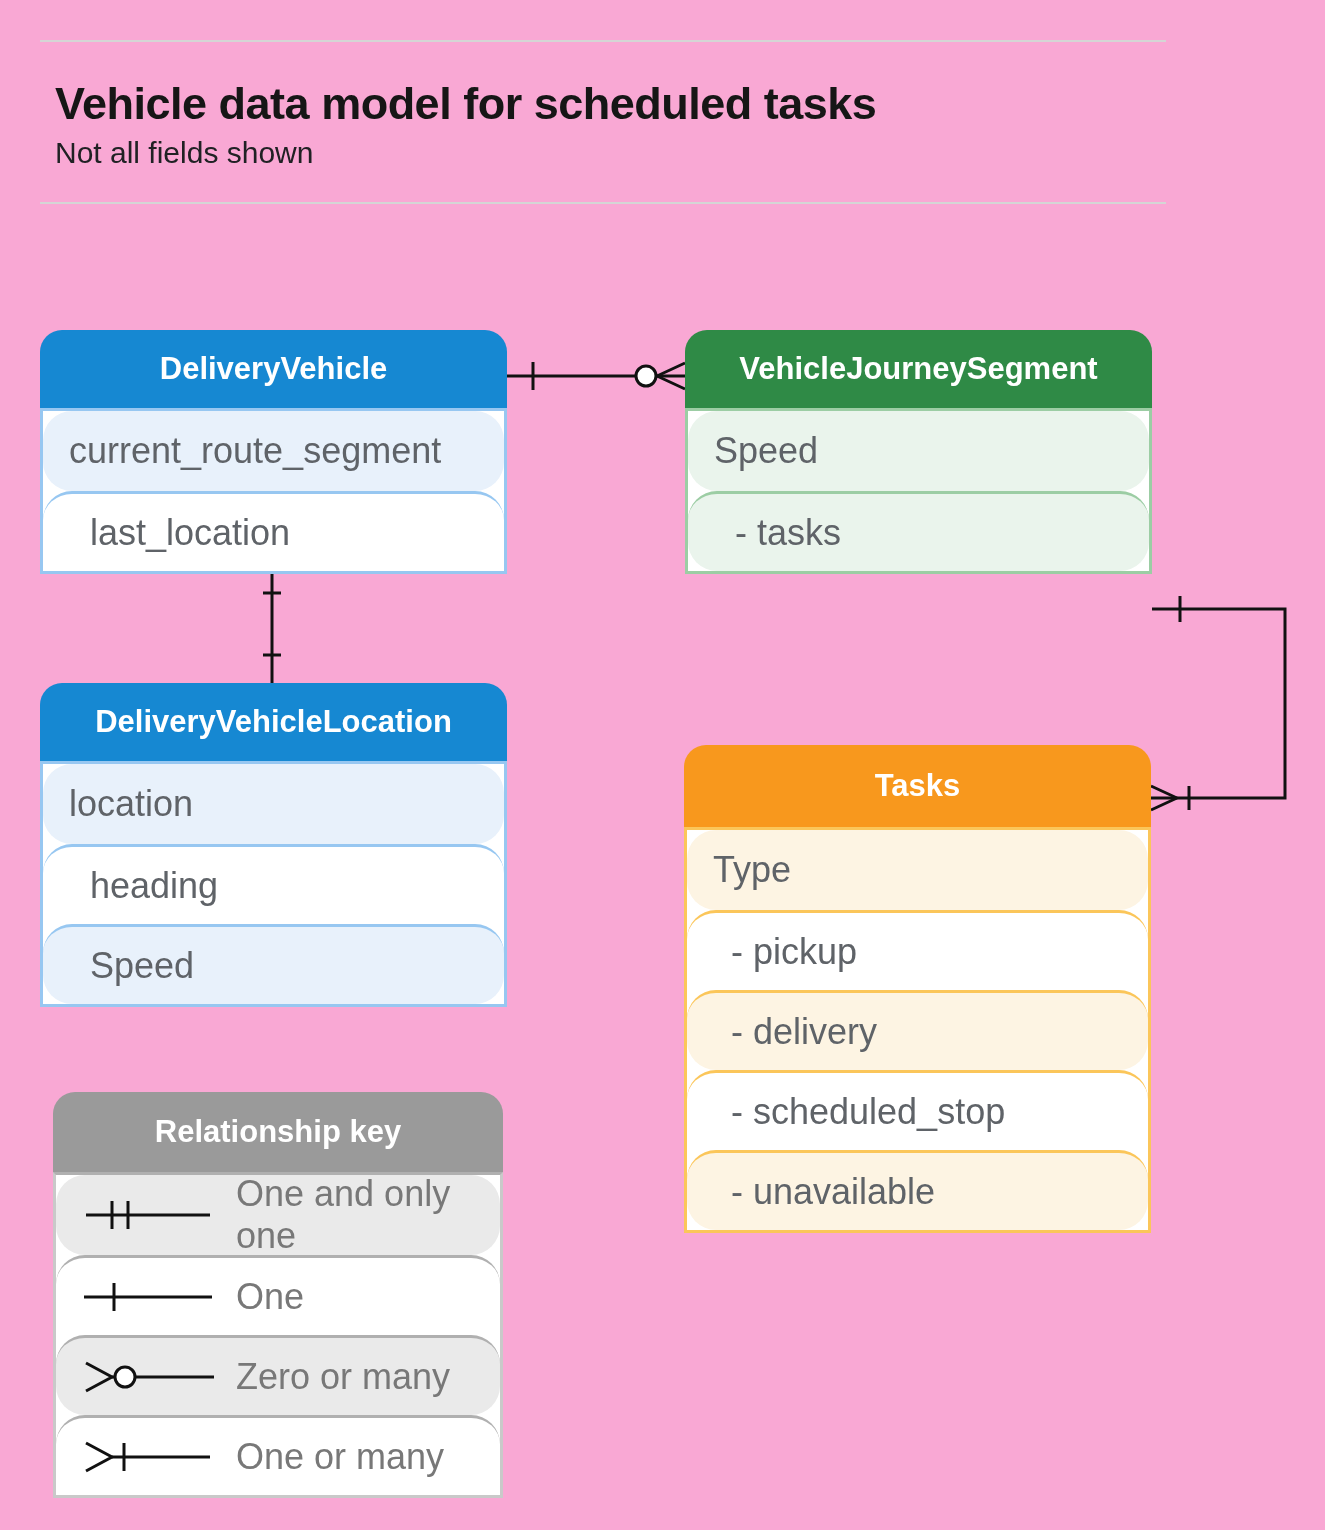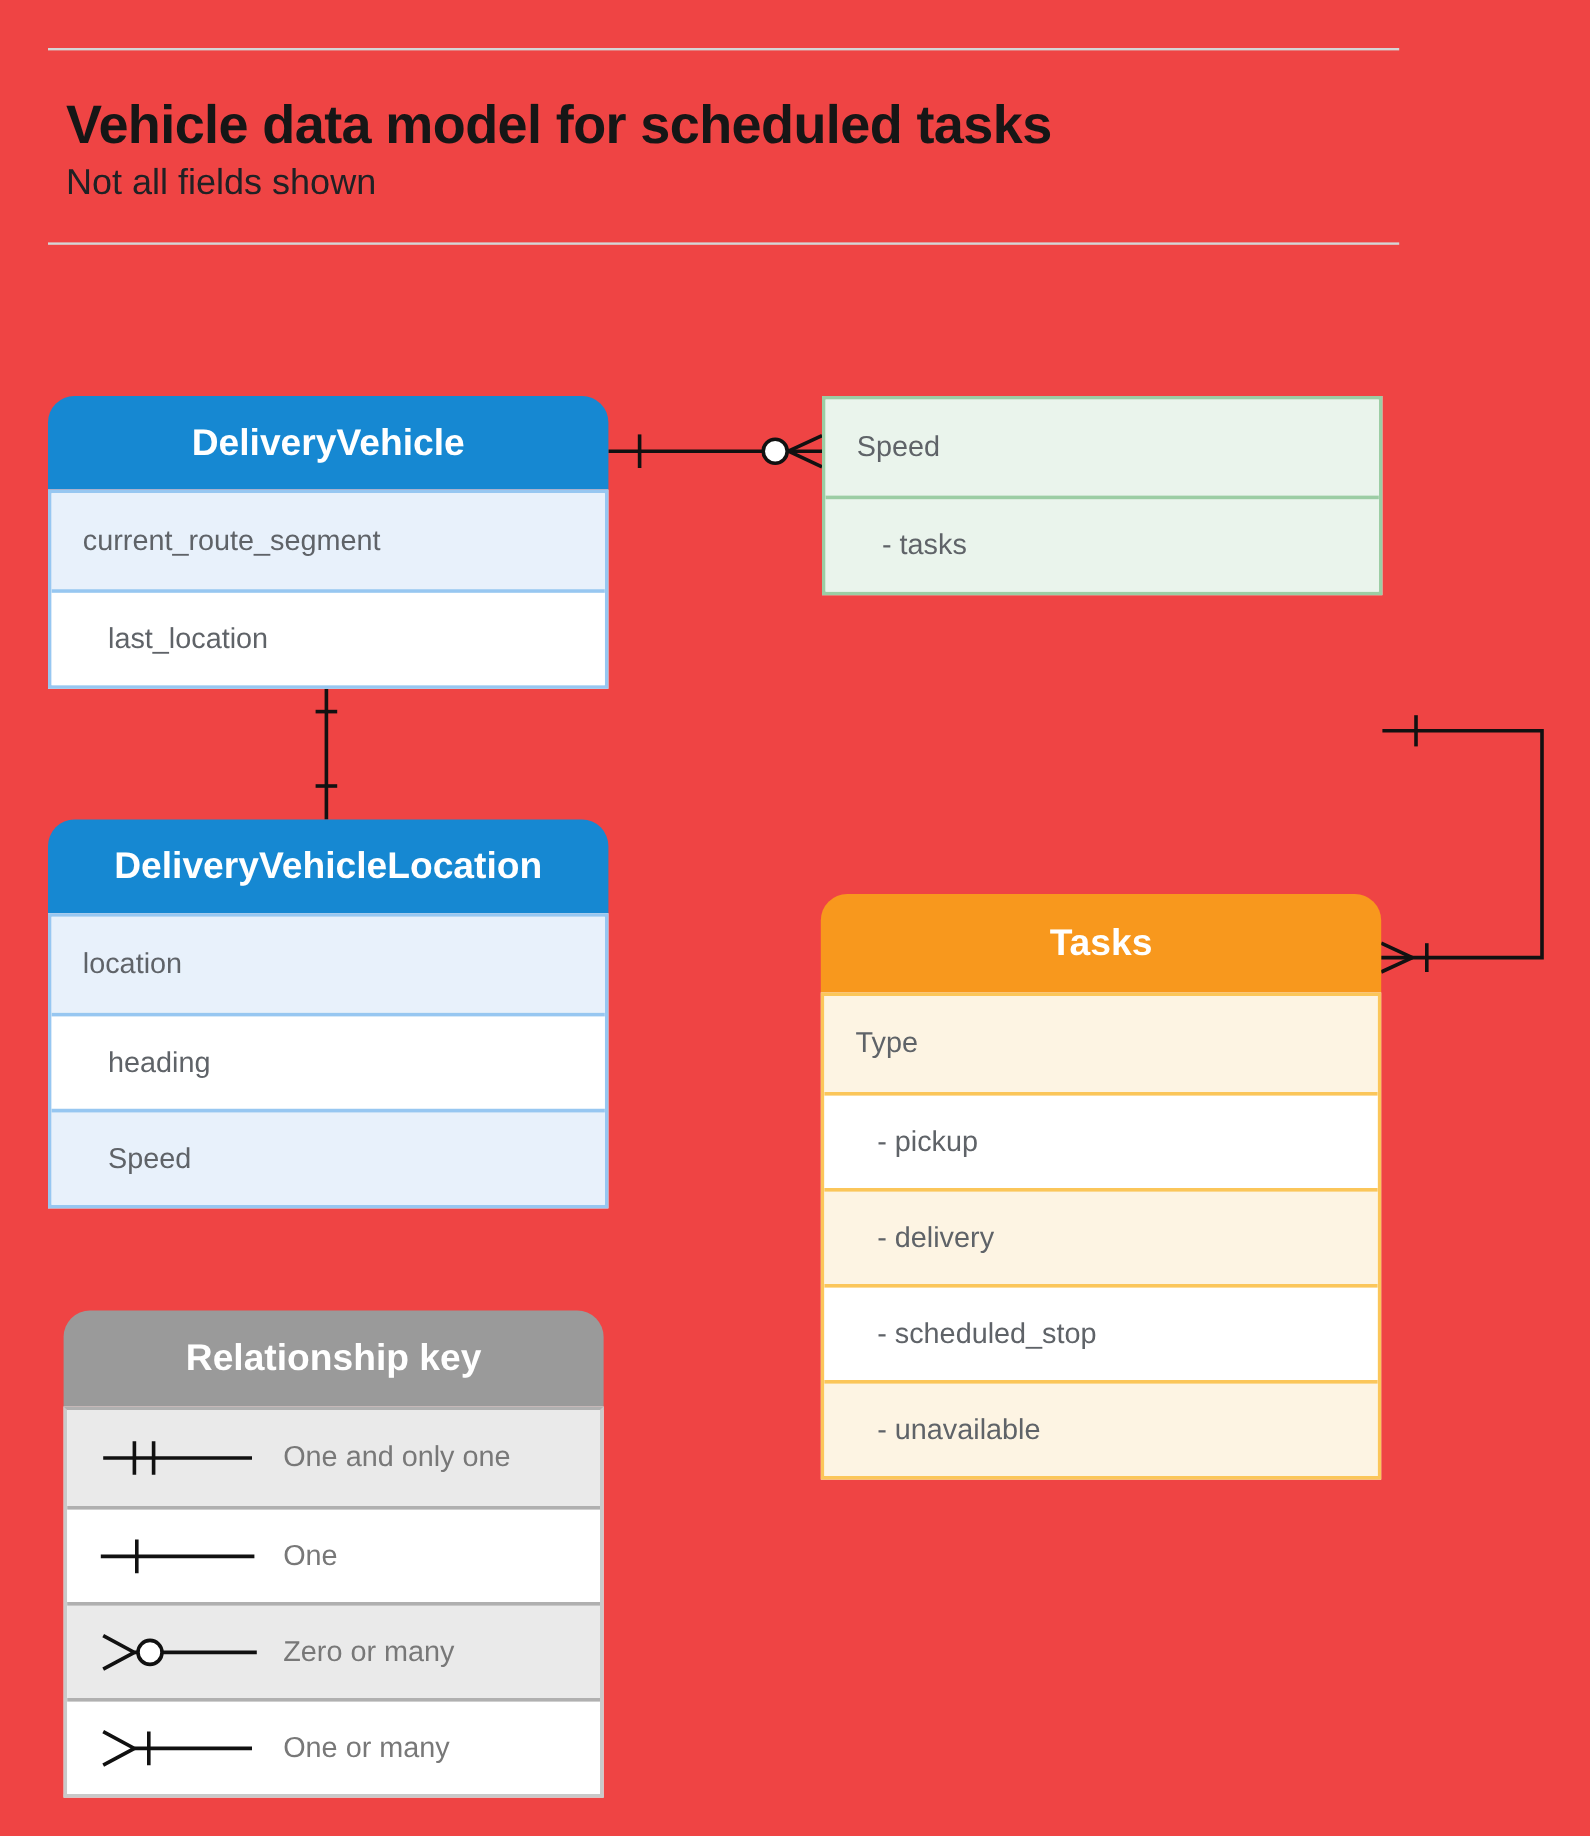--- a/index.html
+++ b/index.html
@@ -1,18 +1,18 @@
 <!DOCTYPE html>
 <html><head>
 <meta charset="utf-8">
 <style>
   * { margin:0; padding:0; box-sizing:border-box; }
   html,body { background:#ffffff; }
   body { font-family:"Liberation Sans", sans-serif; }
-  .canvas { position:relative; width:1325px; height:1530px; background:#ef4444; overflow:hidden; }
+  .canvas { position:relative; width:1325px; height:1530px; background:#f9a8d4; overflow:hidden; }
 
   .rule { position:absolute; left:40px; width:1126px; height:2px; background:#d5d5d5; }
   .rule-top { top:40px; }
   .rule-bottom { top:202px; }
 
   .title { position:absolute; left:55px; top:78px; font-size:45px; font-weight:700; color:#161616; letter-spacing:-0.5px; }
   .subtitle { position:absolute; left:55px; top:136px; font-size:30px; font-weight:400; color:#202124; }
 
   .theme-blue   { --head:#1688d2; --shade:#e8f1fb; --border:#97c7f1; }
   .theme-green  { --head:#2f8a46; --shade:#eaf4ec; --border:#9ccda4; }
@@ -23,21 +23,21 @@
   .entity-header {
     height:78px; background:var(--head); border-radius:22px 22px 0 0;
     display:flex; align-items:center; justify-content:center;
     color:#ffffff; font-size:31px; font-weight:700;
   }
   .header-82 { height:82px; }
   .header-80 { height:80px; }
   .entity-body { border:3px solid var(--border); border-top:none; background:#ffffff; }
   .entity-row {
     height:80px; display:flex; align-items:center;
-    padding-left:26px; font-size:24px; color:#5f6368; background:#ffffff;
+    padding-left:26px; font-size:36px; color:#5f6368; background:#ffffff;border-radius:29px;
   }
   .entity-row + .entity-row { border-top:3px solid var(--divider, var(--border));padding-left:47px; }
   .entity-body { border-top:3px solid var(--divider, var(--border)); }
   .entity-row.shaded { background:var(--shade); }
   .entity-row.indent { padding-left:44px; }
 
   .legend { width:462px;padding-left:12px; }
   .legend .entity-row { color:#787878; padding-left:16px; }
   .legend-symbol { flex:0 0 auto; margin-right:14px; }
   .legend-label { flex:1; }
@@ -82,20 +82,23 @@
     <div class="entity-header">
       <span>DeliveryVehicle</span>
     </div>
     <div class="entity-body">
       <div class="entity-row shaded">current_route_segment</div>
       <div class="entity-row">last_location</div>
     </div>
   </div>
 
   <div class="entity theme-green" style="left:685px; top:330px;">
+    <div class="entity-header">
+      <span>VehicleJourneySegment</span>
+    </div>
     <div class="entity-body">
       <div class="entity-row shaded">Speed</div>
       <div class="entity-row shaded">- tasks</div>
     </div>
   </div>
 
   <div class="entity theme-blue" style="left:40px; top:683px;">
     <div class="entity-header">
       <span>DeliveryVehicleLocation</span>
     </div>

